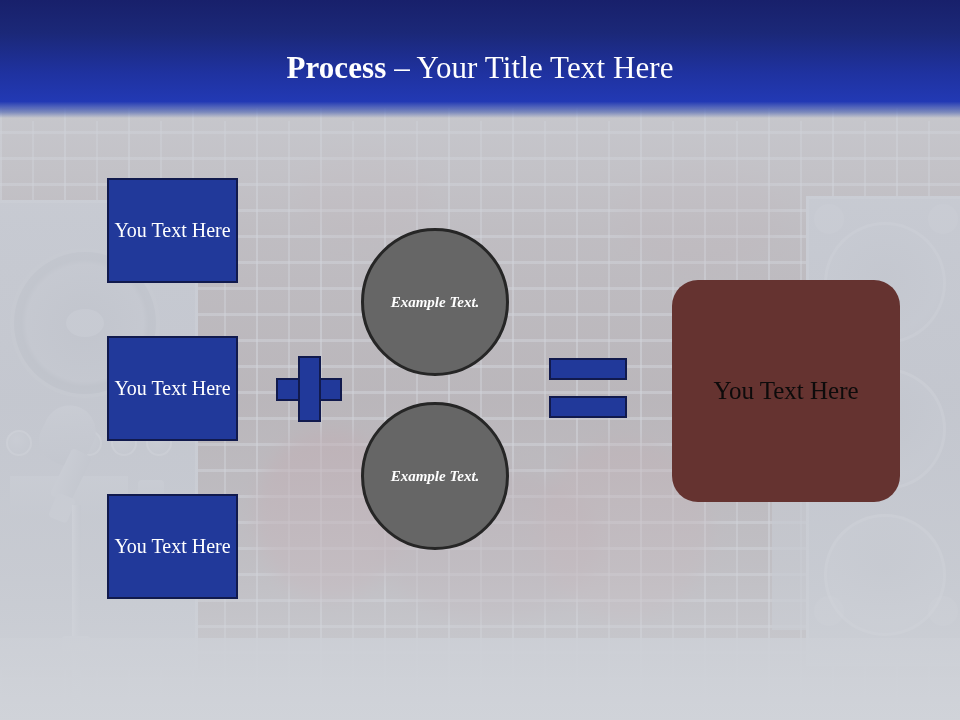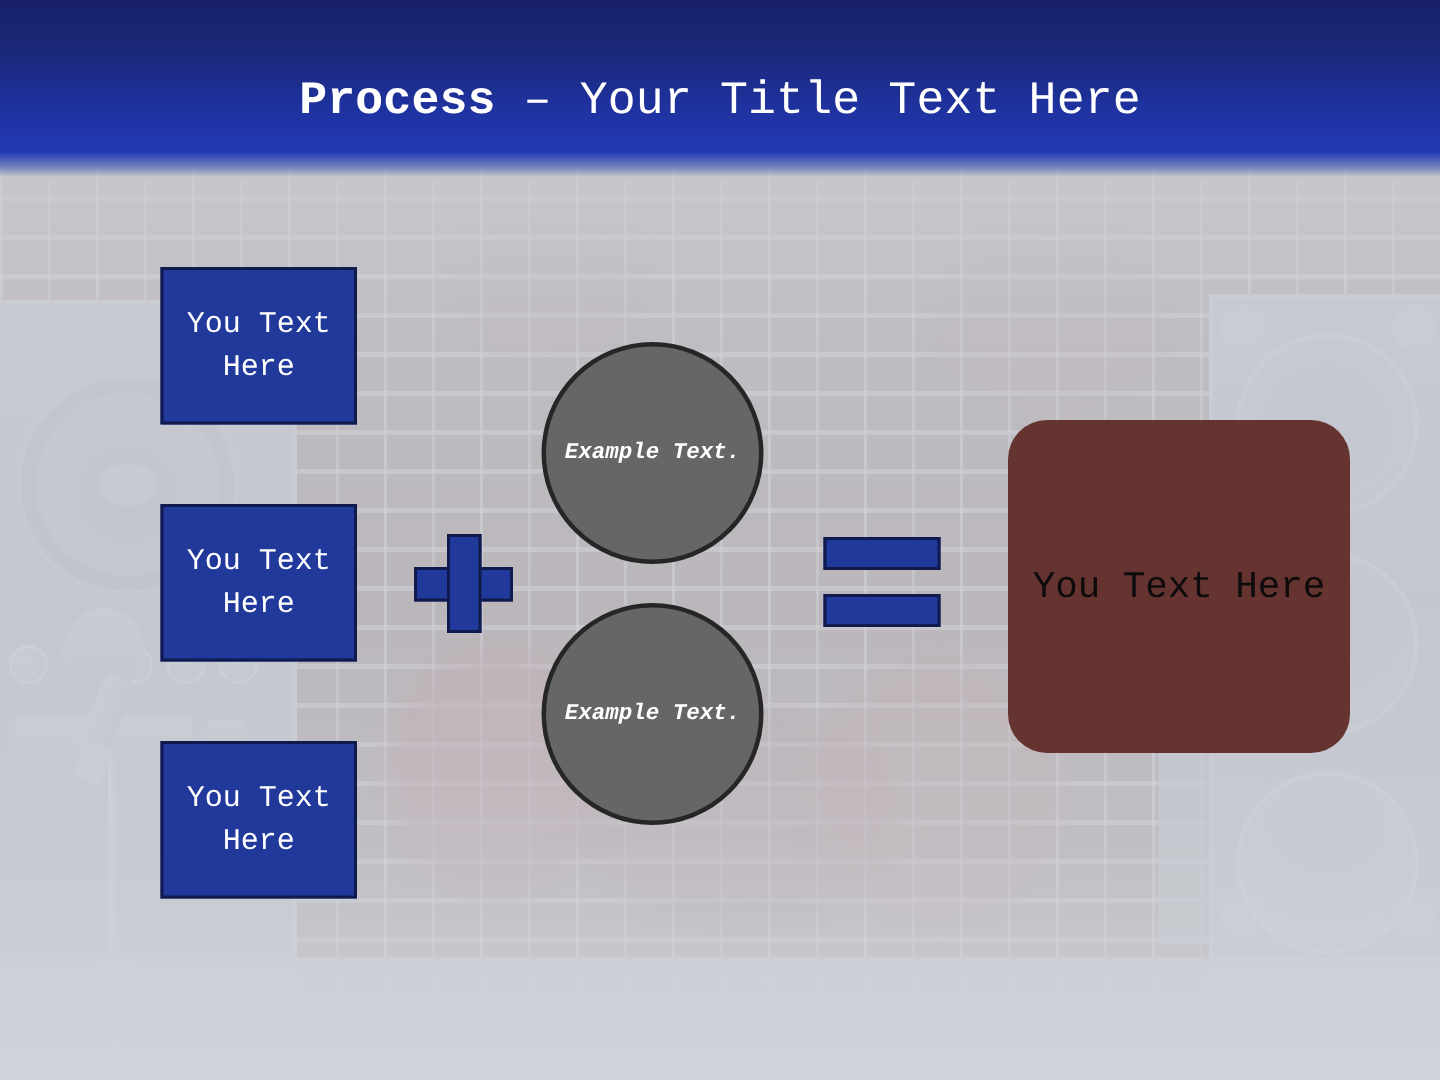--- a/index.html
+++ b/index.html
@@ -5,21 +5,21 @@
   html, body {
     margin: 0;
     padding: 0;
     background: #ffffff;
   }
   #slide {
     position: relative;
     width: 960px;
     height: 720px;
     overflow: hidden;
-    font-family: Liberation Mono, monospace;
+    font-family: Liberation Serif, serif;
     background: #c9ccd4;
   }
 
   
   .bg-layer {
     position: absolute;
     inset: 0;
     overflow: hidden;
   }
   

